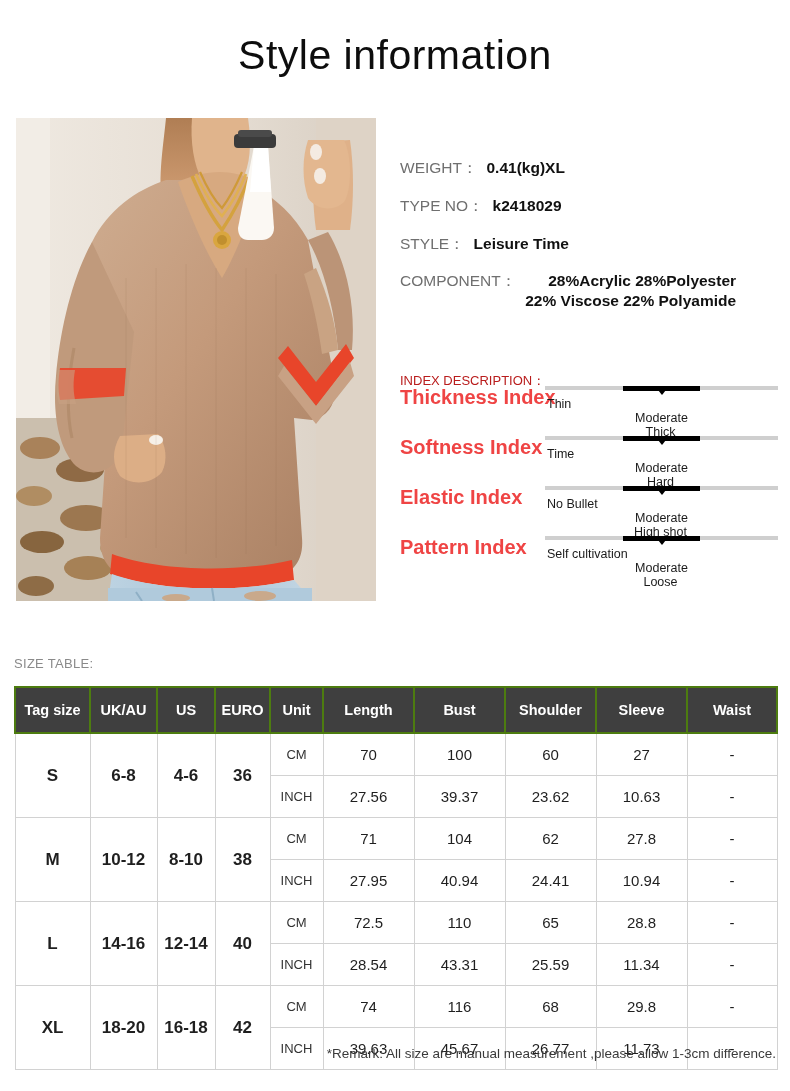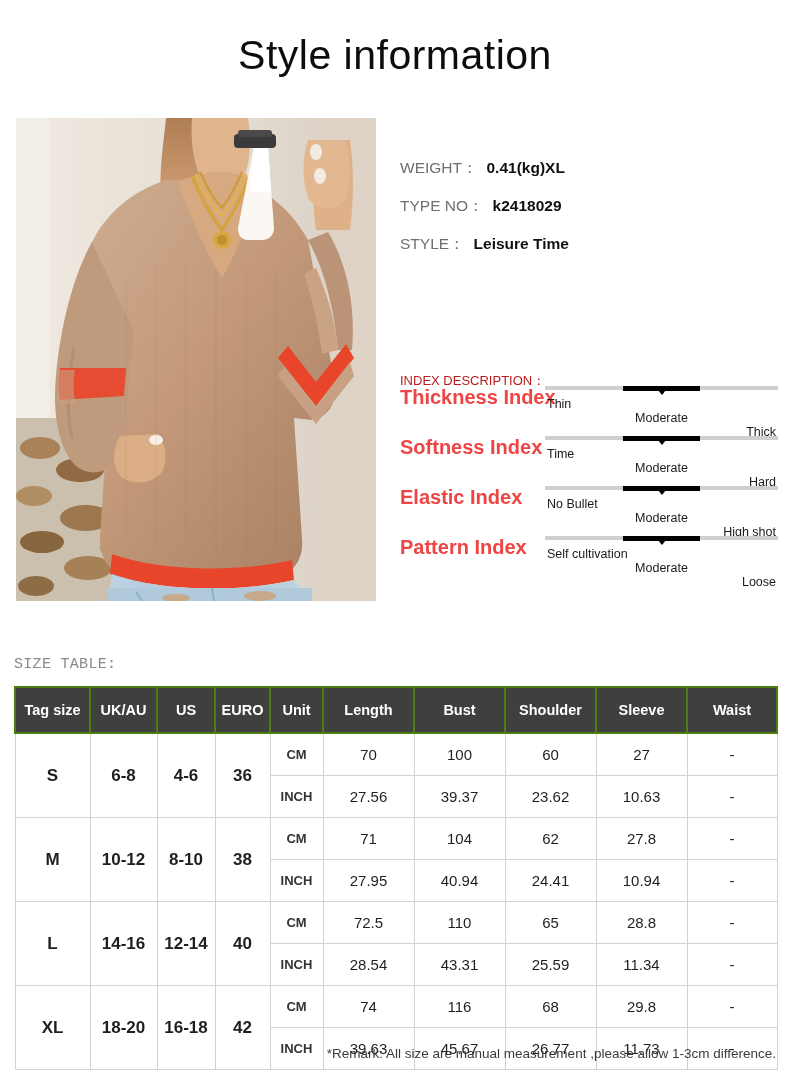--- a/index.html
+++ b/index.html
@@ -134,31 +134,30 @@
     font-size: 12.5px;
     color: #1a1a1a;
     flex-direction: column;
   }
   .gauge-scale span {
     flex: 1 1 33.33%;
     text-align: center;
     white-space: nowrap;
   }
   .gauge-scale span:first-child { text-align: left; padding-left: 2px; }
-  .gauge-scale span:last-child { text-align: right; padding-right: 2px; }
+  .gauge-scale span:last-child { padding-right: 2px; }
 
   
   .size-label {
     position: absolute;
     left: 14px;
     top: 656px;
-    font-size: 15px;
+    font-size: 13px;
     color: #8a8a8a;
     letter-spacing: 0.3px;
-    font-family: Liberation Mono, monospace;
   }
   .size-table {
     position: absolute;
     left: 14px;
     top: 686px;
     width: 762px;
     border-collapse: collapse;
     table-layout: fixed;
   }
   .size-table th {
@@ -179,21 +178,21 @@
     font-size: 15px;
     color: #1f1f1f;
     background: #fff;
   }
   .size-table td.grp {
     font-weight: bold;
     font-size: 17px;
   }
   .size-table td.unit {
     font-size: 13px;
-    font-weight: 700;
+    font-weight: 400;
     color: #333;
   }
 
   .remark {
     position: absolute;
     left: 0;
     top: 1046px;
     width: 776px;
     text-align: right;
     font-size: 13.5px;
@@ -307,20 +306,25 @@
     <span class="spec-value">0.41(kg)XL</span>
   </div>
   <div class="spec-row">
     <span class="spec-label">TYPE NO：</span>
     <span class="spec-value">k2418029</span>
   </div>
   <div class="spec-row">
     <span class="spec-label">STYLE：</span>
     <span class="spec-value">Leisure Time</span>
   </div>
+  <div class="spec-row">
+    <span class="spec-label">COMPONENT：</span>
+    <span class="spec-value">28%Acrylic 28%Polyester
+22% Viscose 22% Polyamide</span>
+  </div>
 </div>
 
 <div class="index-heading">INDEX DESCRIPTION：</div>
 
 <div class="index-list">
 
   <div class="index-row">
     <div class="index-name">Thickness Index</div>
     <div class="index-gauge">
       <div class="gauge-track">

